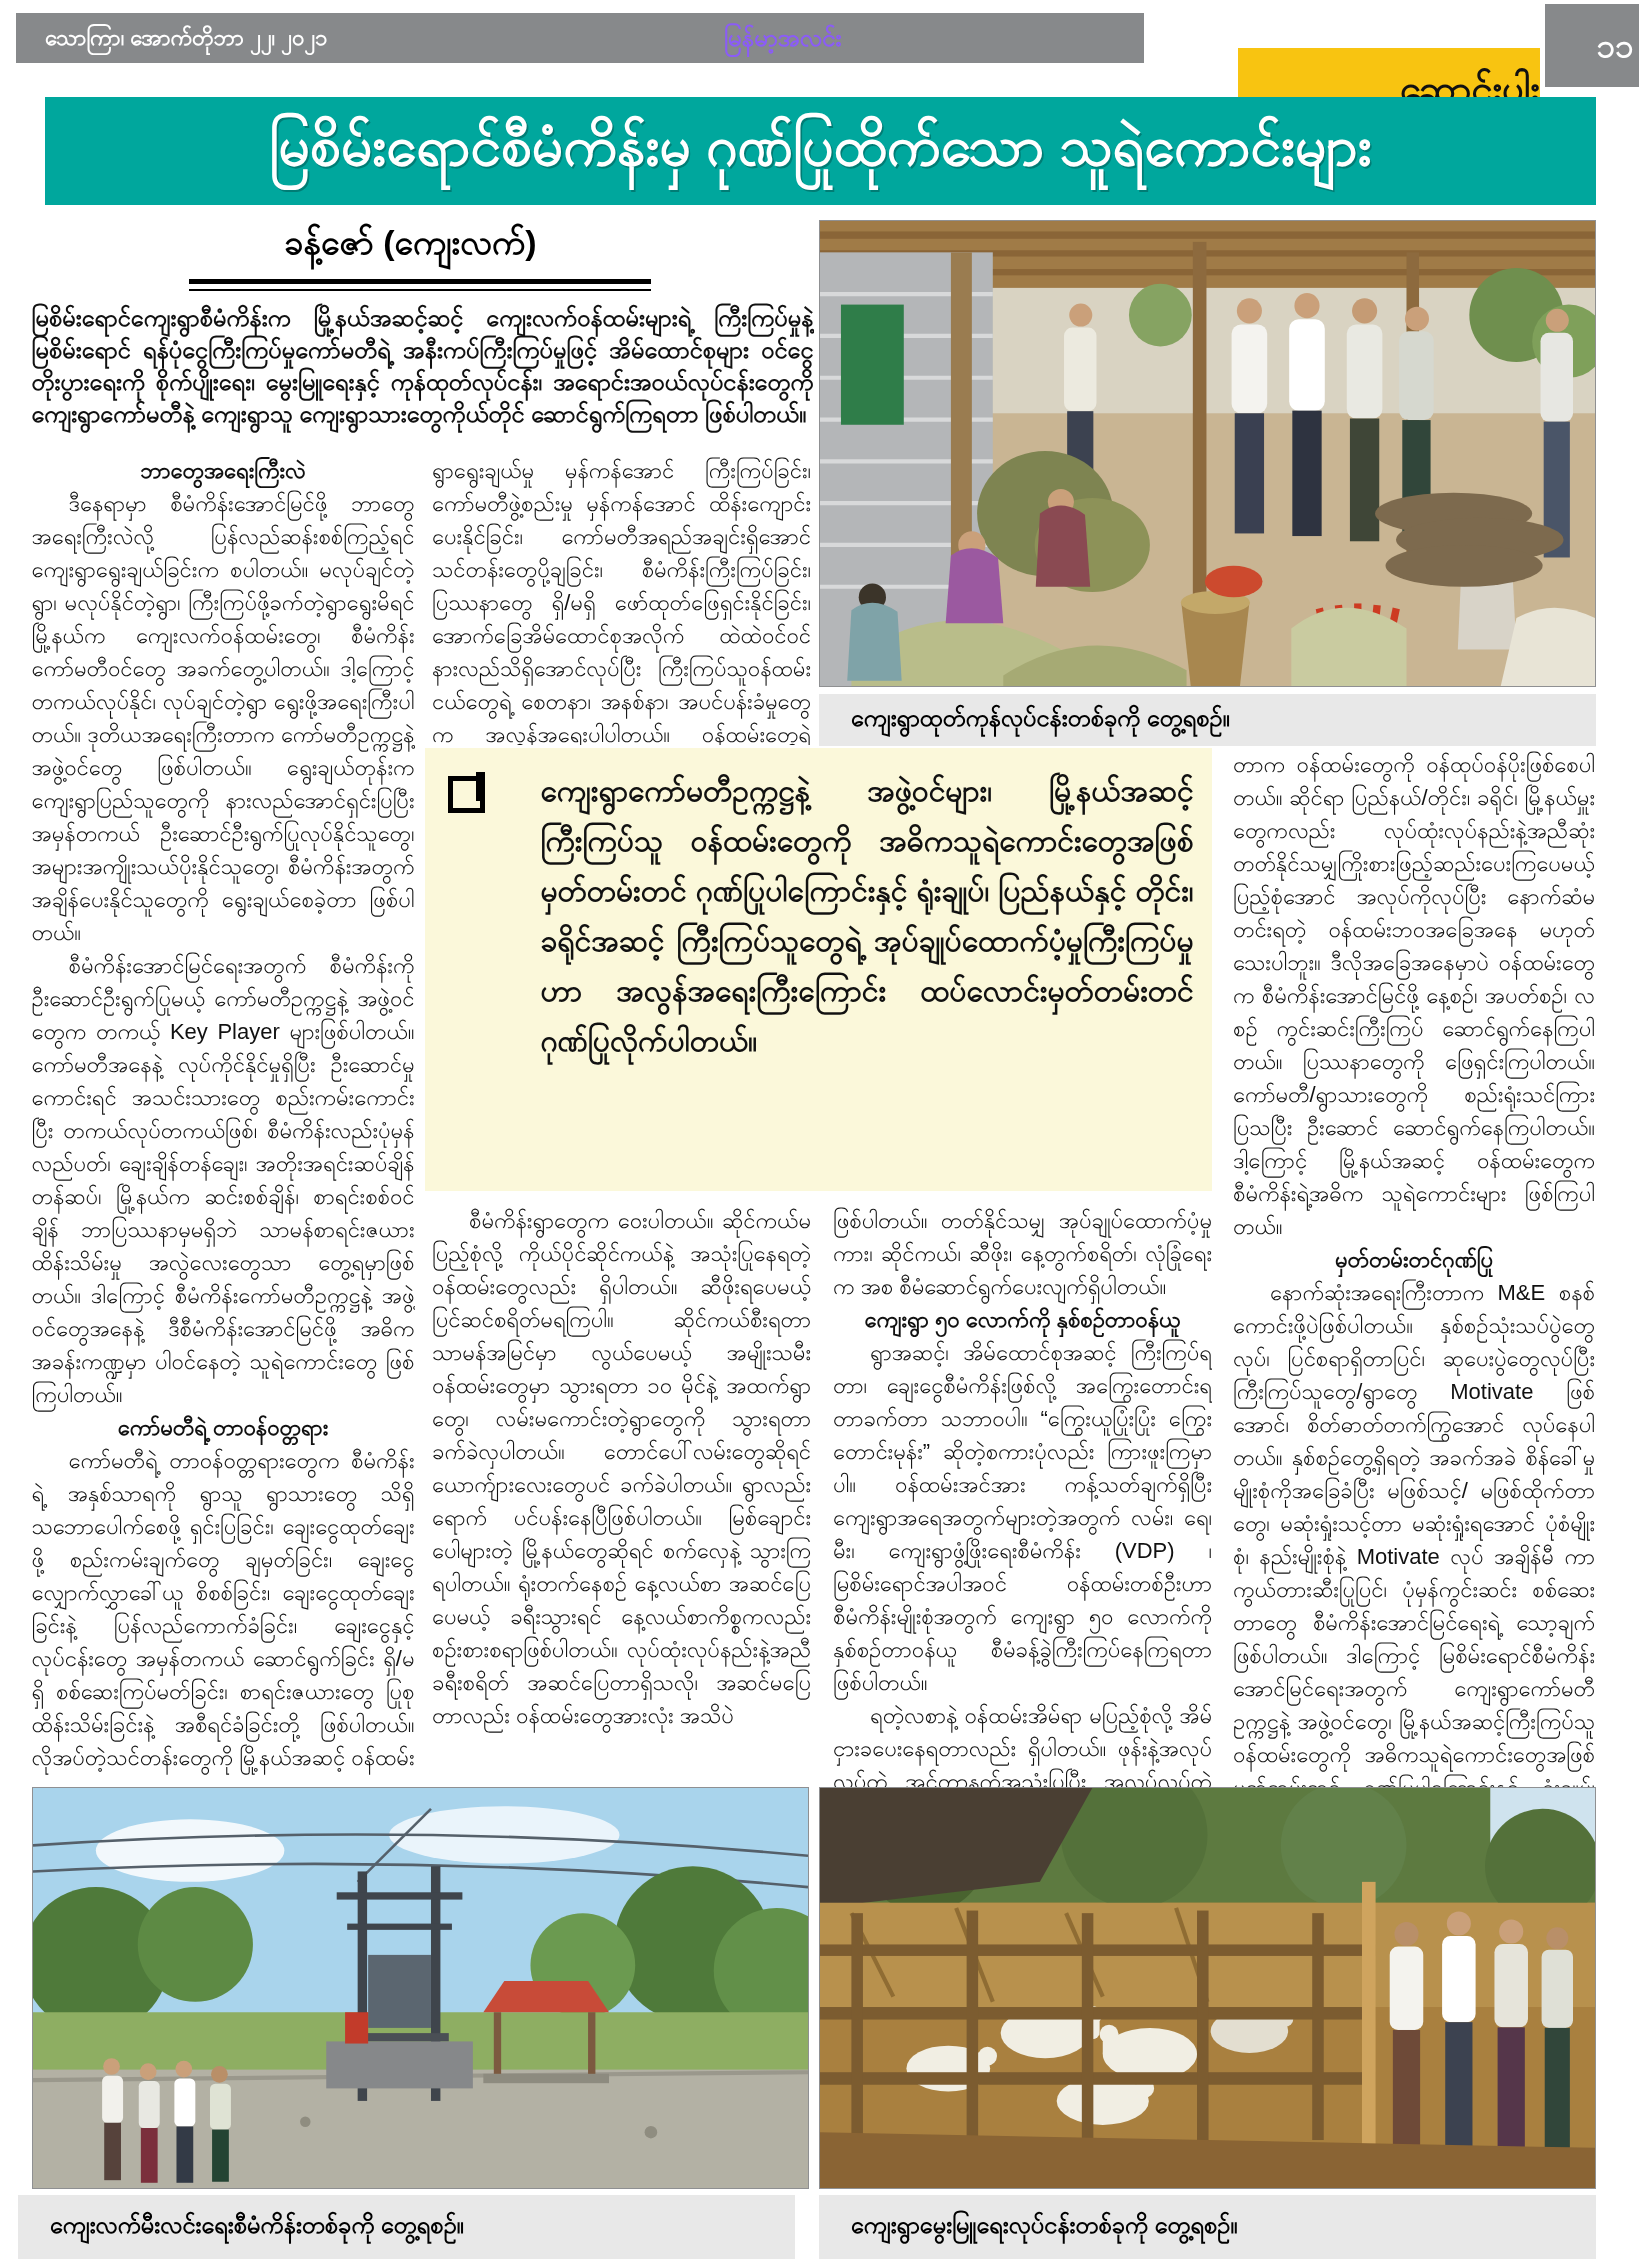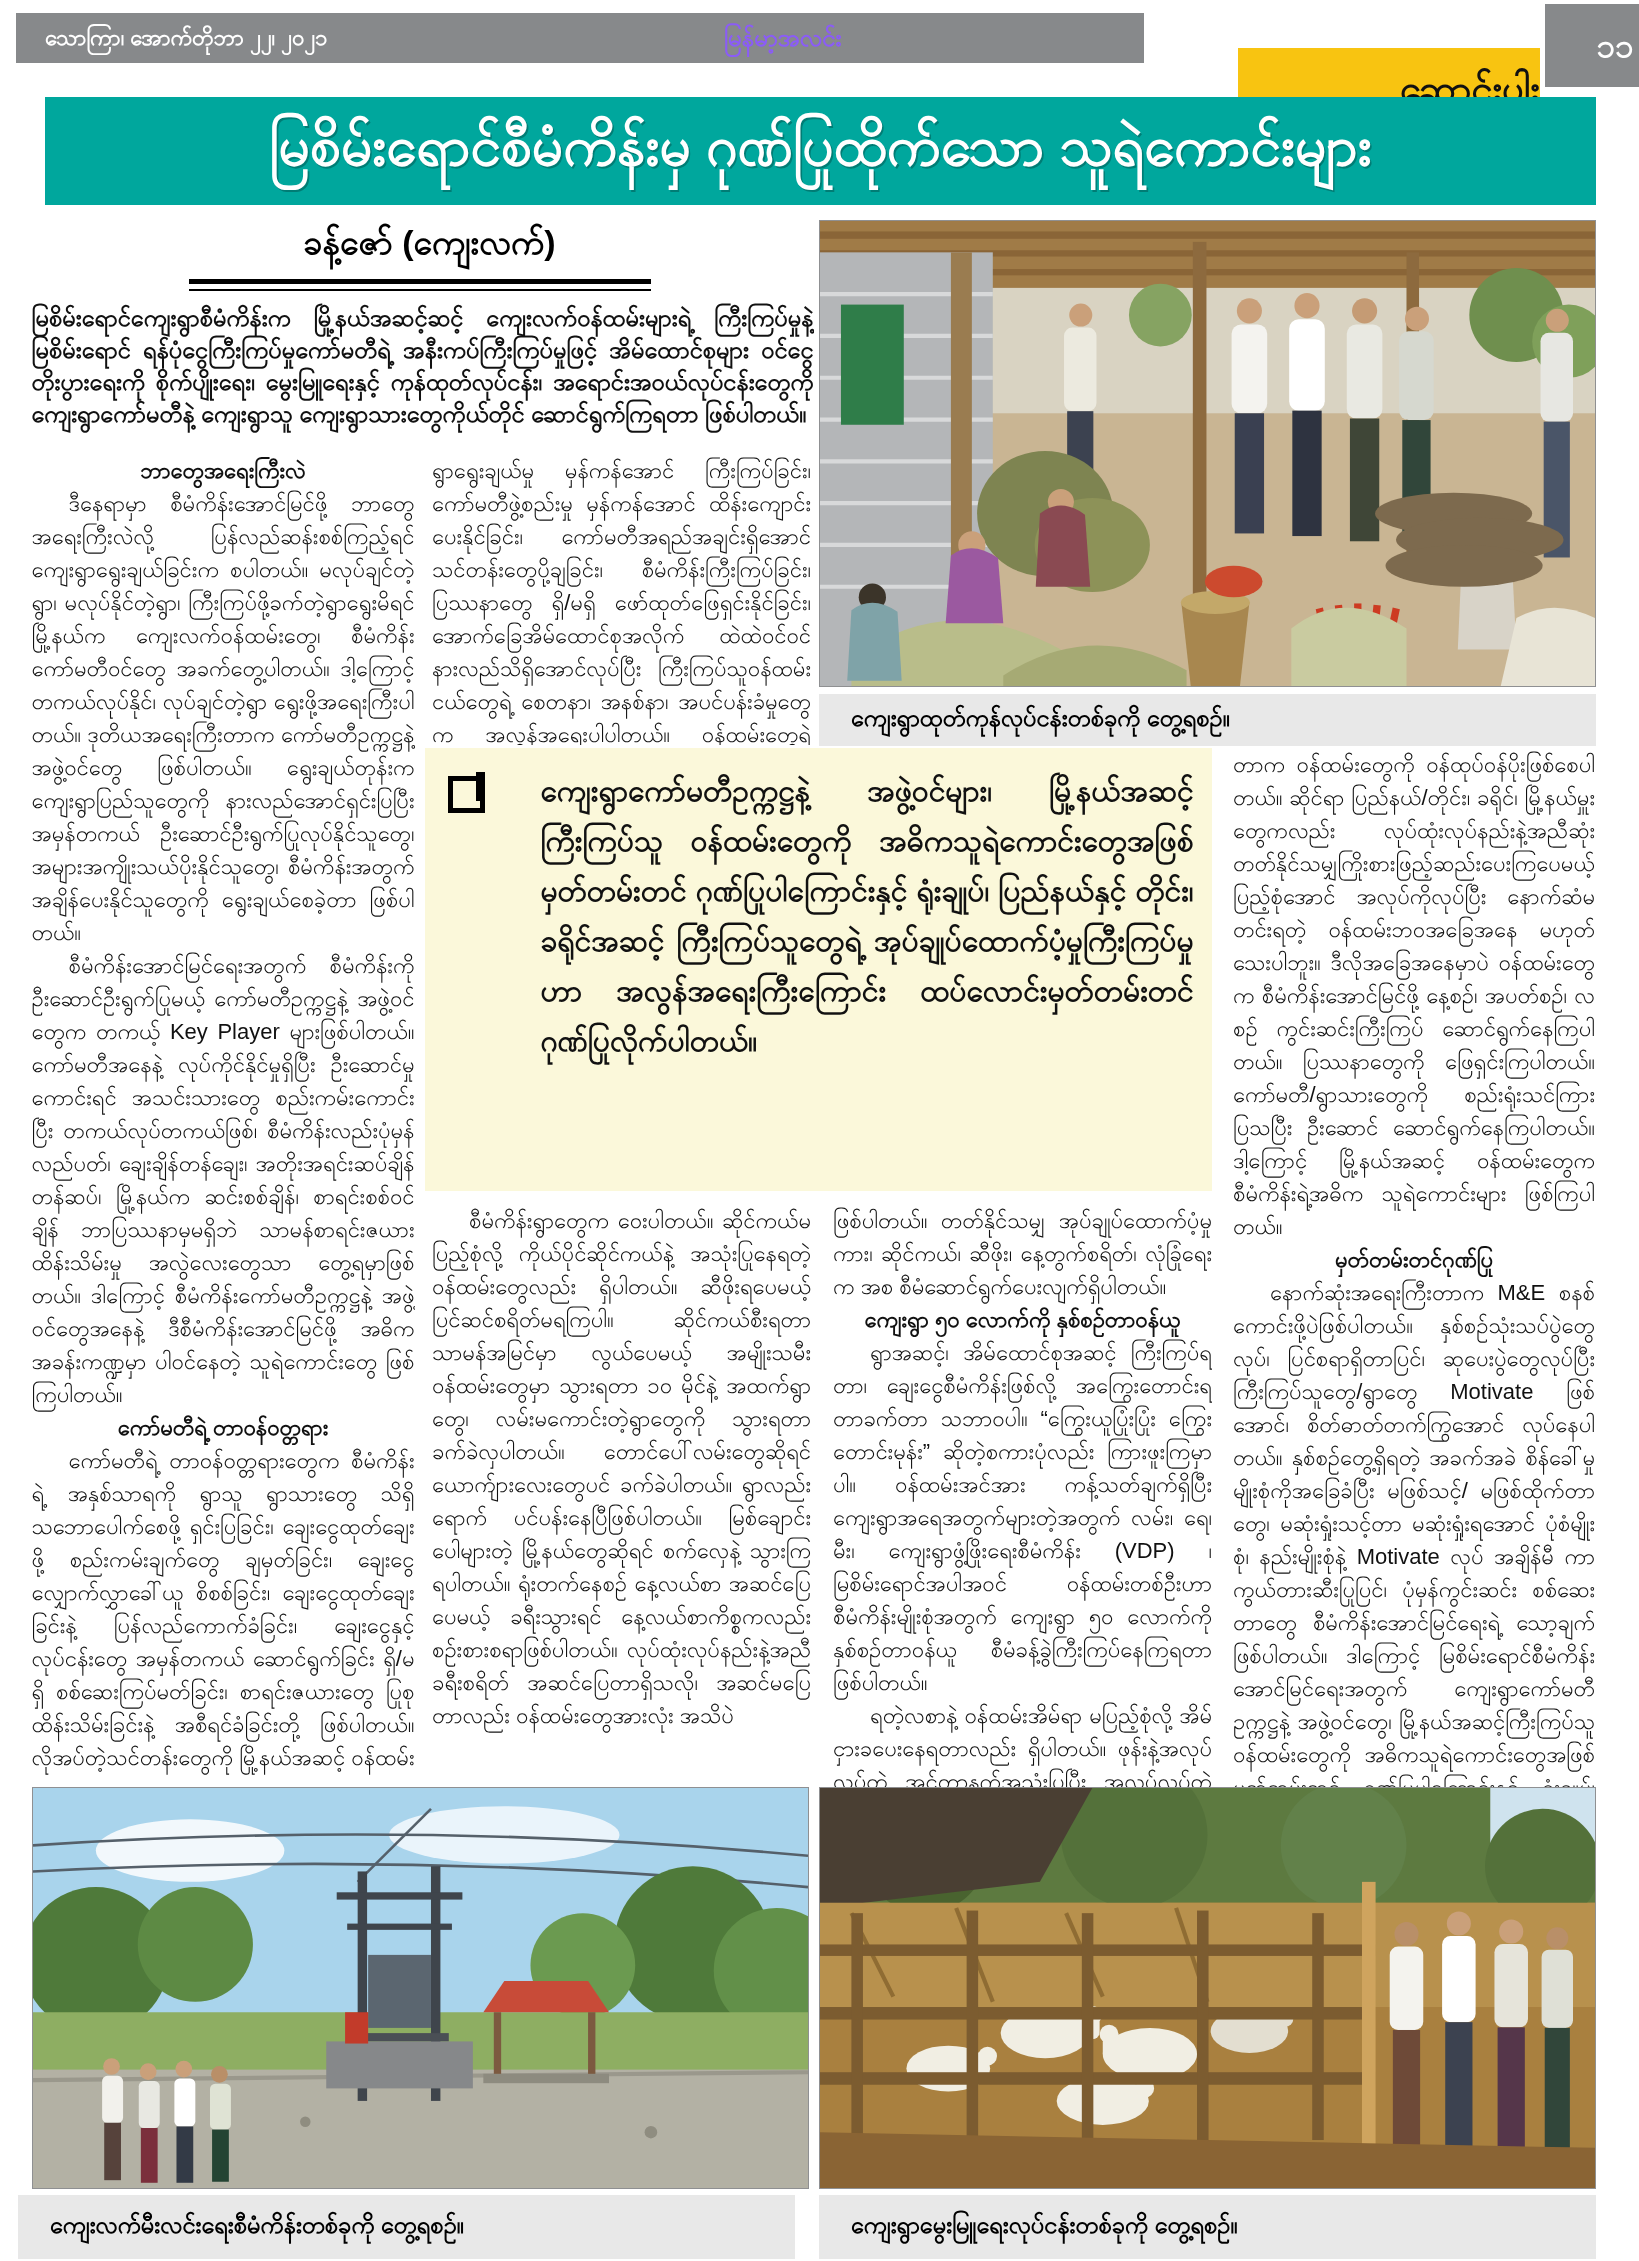--- a/index.html
+++ b/index.html
@@ -14,21 +14,21 @@
     font-size:38px;font-weight:bold;text-align:right;line-height:83px;margin-top:44px;}
   .pagenum-box{left:1545px;top:4.2px;width:52px;height:83px;background:#87898b;color:#fff;
     font-size:33px;font-weight:bold;text-align:center;line-height:83px;padding-left:44px;}
 
   
   .headline-band{left:45px;top:97px;width:1551px;height:108px;background:#00a79d;}
   .headline{width:100%;height:100%;display:flex;align-items:center;justify-content:center;
     color:#fff;font-size:55px;font-weight:bold;white-space:nowrap;text-shadow:1.6px 1.6px 0 rgba(0,0,0,.25);}
 
   
-  .byline{left:40px;top:220px;width:779px;text-align:center;font-size:34px;font-weight:bold;color:#000;}
+  .byline{left:21px;top:220px;width:779px;text-align:center;font-size:34px;font-weight:bold;color:#000;}
   .byline-rule{left:189px;top:279px;width:462px;height:5.2px;border-top:5.8px solid #000;border-bottom:2.6px solid #000;}
 
   
   .lead{left:31.5px;top:302px;width:782px;height:155px;font-size:23.6px;line-height:32px;font-weight:bold;
     text-align:justify;overflow:hidden;}
 
   
   .col{font-size:22px;line-height:33px;text-align:justify;overflow:hidden;}
   .col p{margin:0;}
   .col p.ind{text-indent:37px;}

